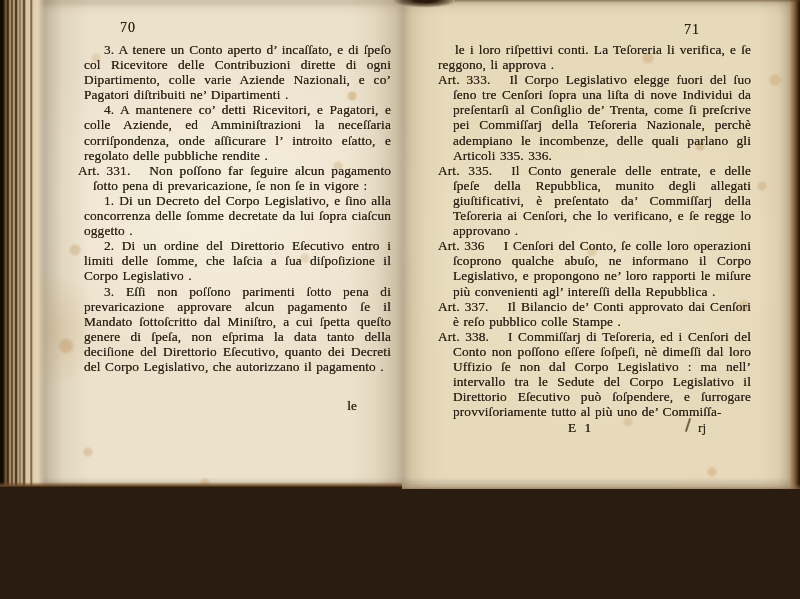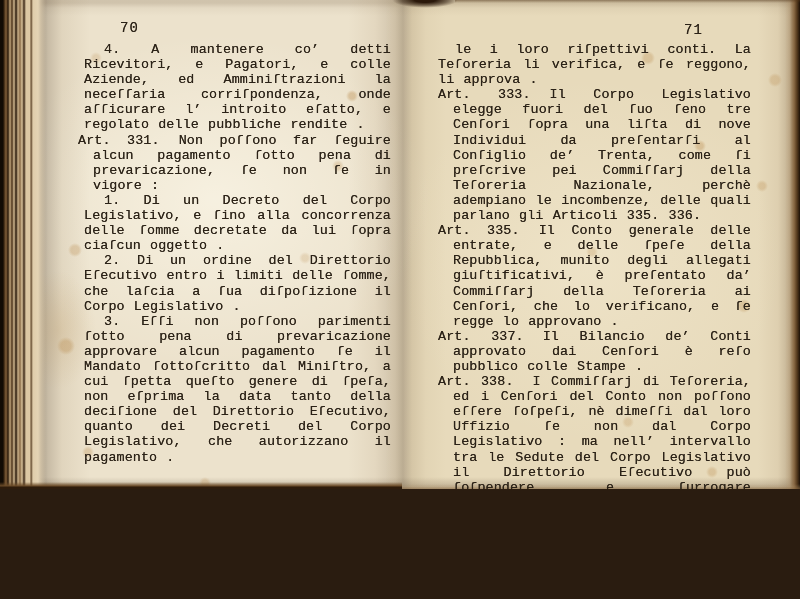--- a/index.html
+++ b/index.html
@@ -1,19 +1,19 @@
 <!DOCTYPE html>
 <html style="--paper: #e8ddc3; --ink: #2b2217;"><head>
 <meta charset="utf-8">
 <style>
   html,body{margin:0;padding:0;background:#2a1c10;}
   .scan{
     position:relative;width:800px;height:489px;overflow:hidden;
     background:var(--paper,#e8ddc3);
-    font-family:Liberation Mono, monospace;
+    font-family:Liberation Serif, serif;
     box-shadow:inset 0 0 70px rgba(120,90,50,0.22);
   }
   
   .paper{position:absolute;inset:0;background:
     radial-gradient(ellipse 300px 230px at 215px 200px, rgba(255,252,240,0.55), rgba(255,252,240,0) 72%),
     radial-gradient(ellipse 280px 260px at 590px 260px, rgba(250,242,220,0.35), rgba(250,242,220,0) 70%),
     linear-gradient(90deg,#ece2cc 0 385px,#e7dabb 412px 100%),
     linear-gradient(180deg,#eadfc6 0,#e8ddc2 60%,#e2d5b6 100%);
   }
   
@@ -105,35 +105,37 @@
   <div class="edge-left"></div>
   <div class="edge-right"></div>
   <div class="edge-bottom-left"></div>
   <div class="edge-bottom-right"></div>
   <div class="gutter-top"></div>
   <div class="edge-top-right"></div>
 
   <div class="page page-left">
     <div class="pagenum pn-left">70</div>
     <div class="text-block tb-left">
+      <p class="item">3. A tenere un Conto aperto d’ incaſſato, e di ſpeſo col Ricevitore delle Contribuzioni dirette di ogni Dipartimento, colle varie Aziende Nazionali, e co’ Pagatori diſtribuiti ne’ Dipartimenti&nbsp;.</p>
       <p class="item">4. A mantenere co’ detti Ricevitori, e Pagatori, e colle Aziende, ed Amminiſtrazioni la neceſſaria corriſpondenza, onde aſſicurare l’ introito eſatto, e regolato delle pubbliche rendite&nbsp;.</p>
       <p class="art"><span class="art-label">Art. 331.</span><span>Non poſſono far ſeguire alcun pagamento ſotto pena di prevaricazione, ſe non ſe in vigore&nbsp;:</span></p>
       <p class="item">1. Di un Decreto del Corpo Legislativo, e ſino alla concorrenza delle ſomme decretate da lui ſopra ciaſcun oggetto&nbsp;.</p>
       <p class="item">2. Di un ordine del Direttorio Eſecutivo entro i limiti delle ſomme, che laſcia a ſua diſpoſizione il Corpo Legislativo&nbsp;.</p>
       <p class="item">3. Eſſi non poſſono parimenti ſotto pena di prevaricazione approvare alcun pagamento ſe il Mandato ſottoſcritto dal Miniſtro, a cui ſpetta queſto genere di ſpeſa, non eſprima la data tanto della deciſione del Direttorio Eſecutivo, quanto dei Decreti del Corpo Legislativo, che autorizzano il pagamento&nbsp;.</p>
       <div class="catchword-line"><span>le</span></div>
     </div>
   </div>
 
   <div class="page page-right">
     <div class="pagenum pn-right">71</div>
     <div class="text-block tb-right">
       <p class="cont">le i loro riſpettivi conti. La Teſoreria li verifica, e ſe reggono, li approva&nbsp;.</p>
       <p class="art"><span class="art-label">Art. 333.</span><span>Il Corpo Legislativo elegge fuori del ſuo ſeno tre Cenſori ſopra una liſta di nove Individui da preſentarſi al Conſiglio de’ Trenta, come ſi preſcrive pei Commiſſarj della Teſoreria Nazionale, perchè adempiano le incombenze, delle quali parlano gli Articoli 335. 336.</span></p>
       <p class="art"><span class="art-label">Art. 335.</span><span>Il Conto generale delle entrate, e delle ſpeſe della Repubblica, munito degli allegati giuſtificativi, è preſentato da’ Commiſſarj della Teſoreria ai Cenſori, che lo verificano, e ſe regge lo approvano&nbsp;.</span></p>
+      <p class="art"><span class="art-label">Art. 336</span><span>I Cenſori del Conto, ſe colle loro operazioni ſcoprono qualche abuſo, ne informano il Corpo Legislativo, e propongono ne’ loro rapporti le miſure più convenienti agl’ intereſſi della Repubblica&nbsp;.</span></p>
       <p class="art"><span class="art-label">Art. 337.</span><span>Il Bilancio de’ Conti approvato dai Cenſori è reſo pubblico colle Stampe&nbsp;.</span></p>
       <p class="art"><span class="art-label">Art. 338.</span><span>I Commiſſarj di Teſoreria, ed i Cenſori del Conto non poſſono eſſere ſoſpeſi, nè dimeſſi dal loro Uffizio ſe non dal Corpo Legislativo&nbsp;: ma nell’ intervallo tra le Sedute del Corpo Legislativo il Direttorio Eſecutivo può ſoſpendere, e ſurrogare provviſoriamente tutto al più uno de’ Commiſſa-</span></p>
       <div class="sig-line">
         <span class="signature">E 1</span>
         <span class="pen-mark"></span>
         <span class="catchword-r">rj</span>
       </div>
     </div>
   </div>
 </div>

